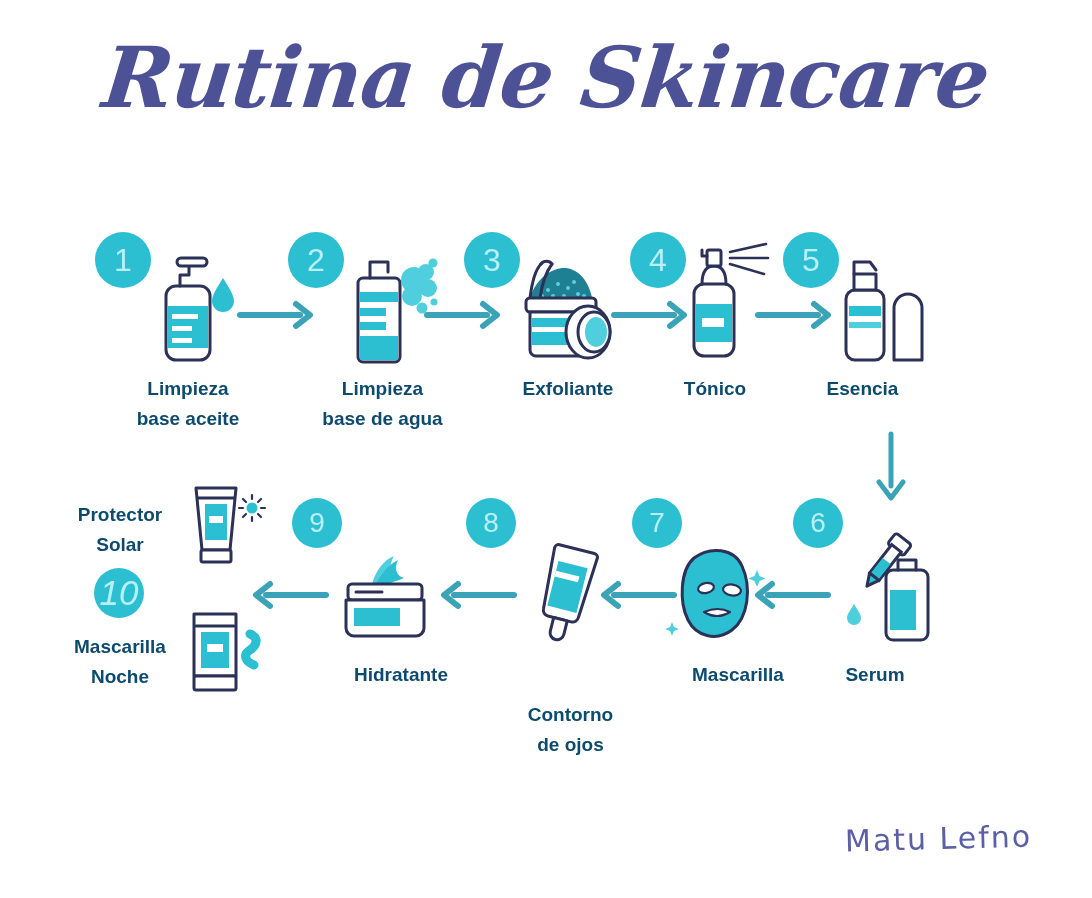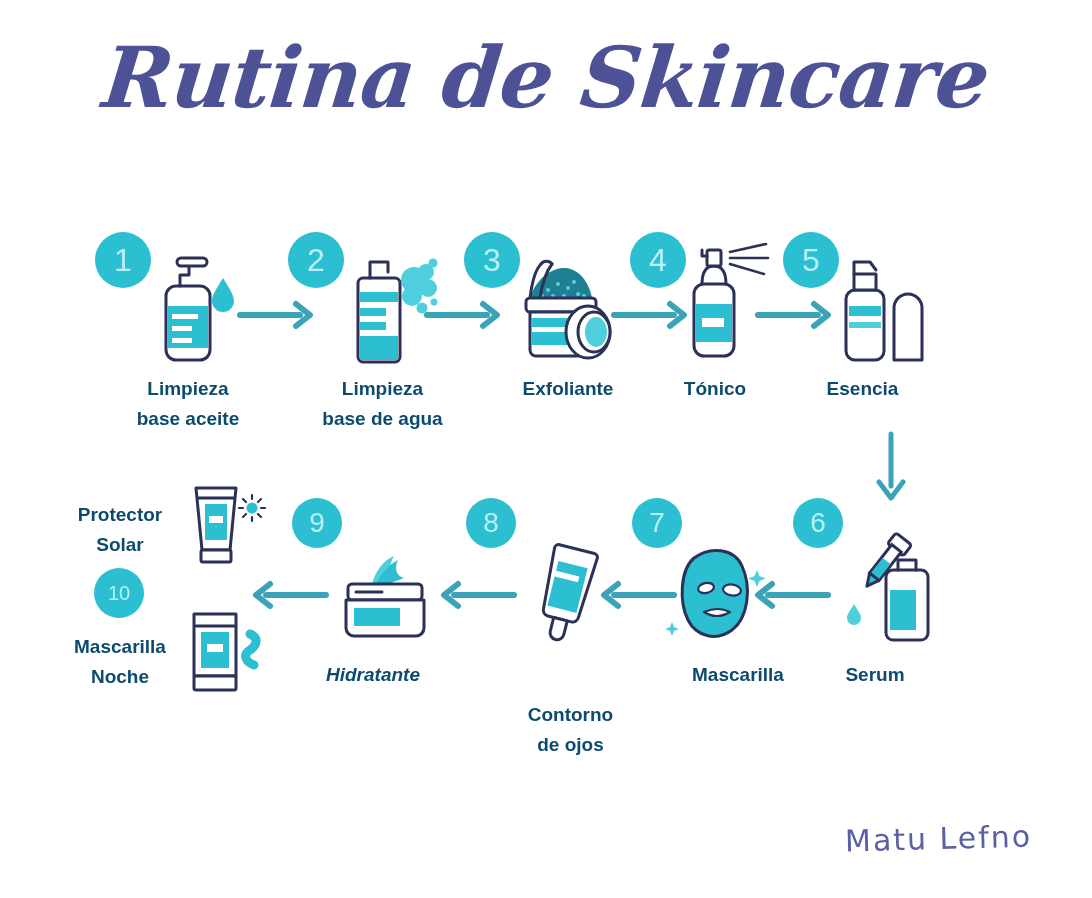--- a/index.html
+++ b/index.html
@@ -333,21 +333,21 @@
     <path d="M40 36 C44 22 52 12 62 8 C56 18 58 26 66 28 C58 32 52 34 48 38 Z" fill="#4fcfdd"></path>
     <path d="M44 36 C50 24 58 16 66 12 C62 20 64 28 72 30 C62 34 54 36 50 40 Z" fill="#2bbfd1"></path>
     <g fill="none" stroke="#2b3157" stroke-width="3" stroke-linejoin="round" stroke-linecap="round">
       <rect x="16" y="36" width="74" height="16" rx="4" fill="#ffffff"></rect>
       <path d="M14 52 h78 v28 a8 8 0 0 1 -8 8 H22 a8 8 0 0 1 -8 -8 Z" fill="#ffffff"></path>
       <line x1="24" y1="44" x2="50" y2="44"></line>
     </g>
     <rect x="22" y="60" width="46" height="18" fill="#2bbfd1"></rect>
   </svg>
 </div>
-<div class="label" style="left:288px; top:660px; width:170px;font-style:italic;">Hidratante</div>
+<div class="label" style="left:316px; top:660px; width:170px;">Hidratante</div>
 
 <div class="arrow" style="left:250px; top:582px;">
   <svg width="78" height="26" viewBox="0 0 78 26">
     <line x1="16" y1="13" x2="76" y2="13" stroke="#3ba3b8" stroke-width="6" stroke-linecap="round"></line>
     <polyline points="20,2 6,13 20,24" fill="none" stroke="#3ba3b8" stroke-width="6" stroke-linecap="round" stroke-linejoin="round"></polyline>
   </svg>
 </div>
 
 <div class="label" style="left:35px; top:500px; width:170px;">Protector
 Solar</div>
@@ -369,21 +369,21 @@
       <line x1="79" y1="28" x2="83" y2="28"></line>
       <line x1="61" y1="19" x2="64" y2="22"></line>
       <line x1="76" y1="34" x2="79" y2="37"></line>
       <line x1="79" y1="19" x2="76" y2="22"></line>
       <line x1="64" y1="34" x2="61" y2="37"></line>
     </g>
   </svg>
 </div>
 
 <div class="badge b-md node" style="left:94px; top:568px;">
-  <span style="font-size:20px;">10</span>
+  <span style="font-size:35px;font-style:italic;">10</span>
 </div>
 
 <div class="label" style="left:30px; top:632px; width:180px;">Mascarilla
 Noche</div>
 
 <div class="icon" style="left:180px; top:606px;">
   <svg width="94" height="94" viewBox="0 0 94 94">
     <g fill="none" stroke="#2b3157" stroke-width="3" stroke-linejoin="round" stroke-linecap="round">
       <path d="M14 8 h42 v62 H14 Z" fill="#ffffff"></path>
       <rect x="14" y="70" width="42" height="14" rx="2" fill="#ffffff"></rect>

